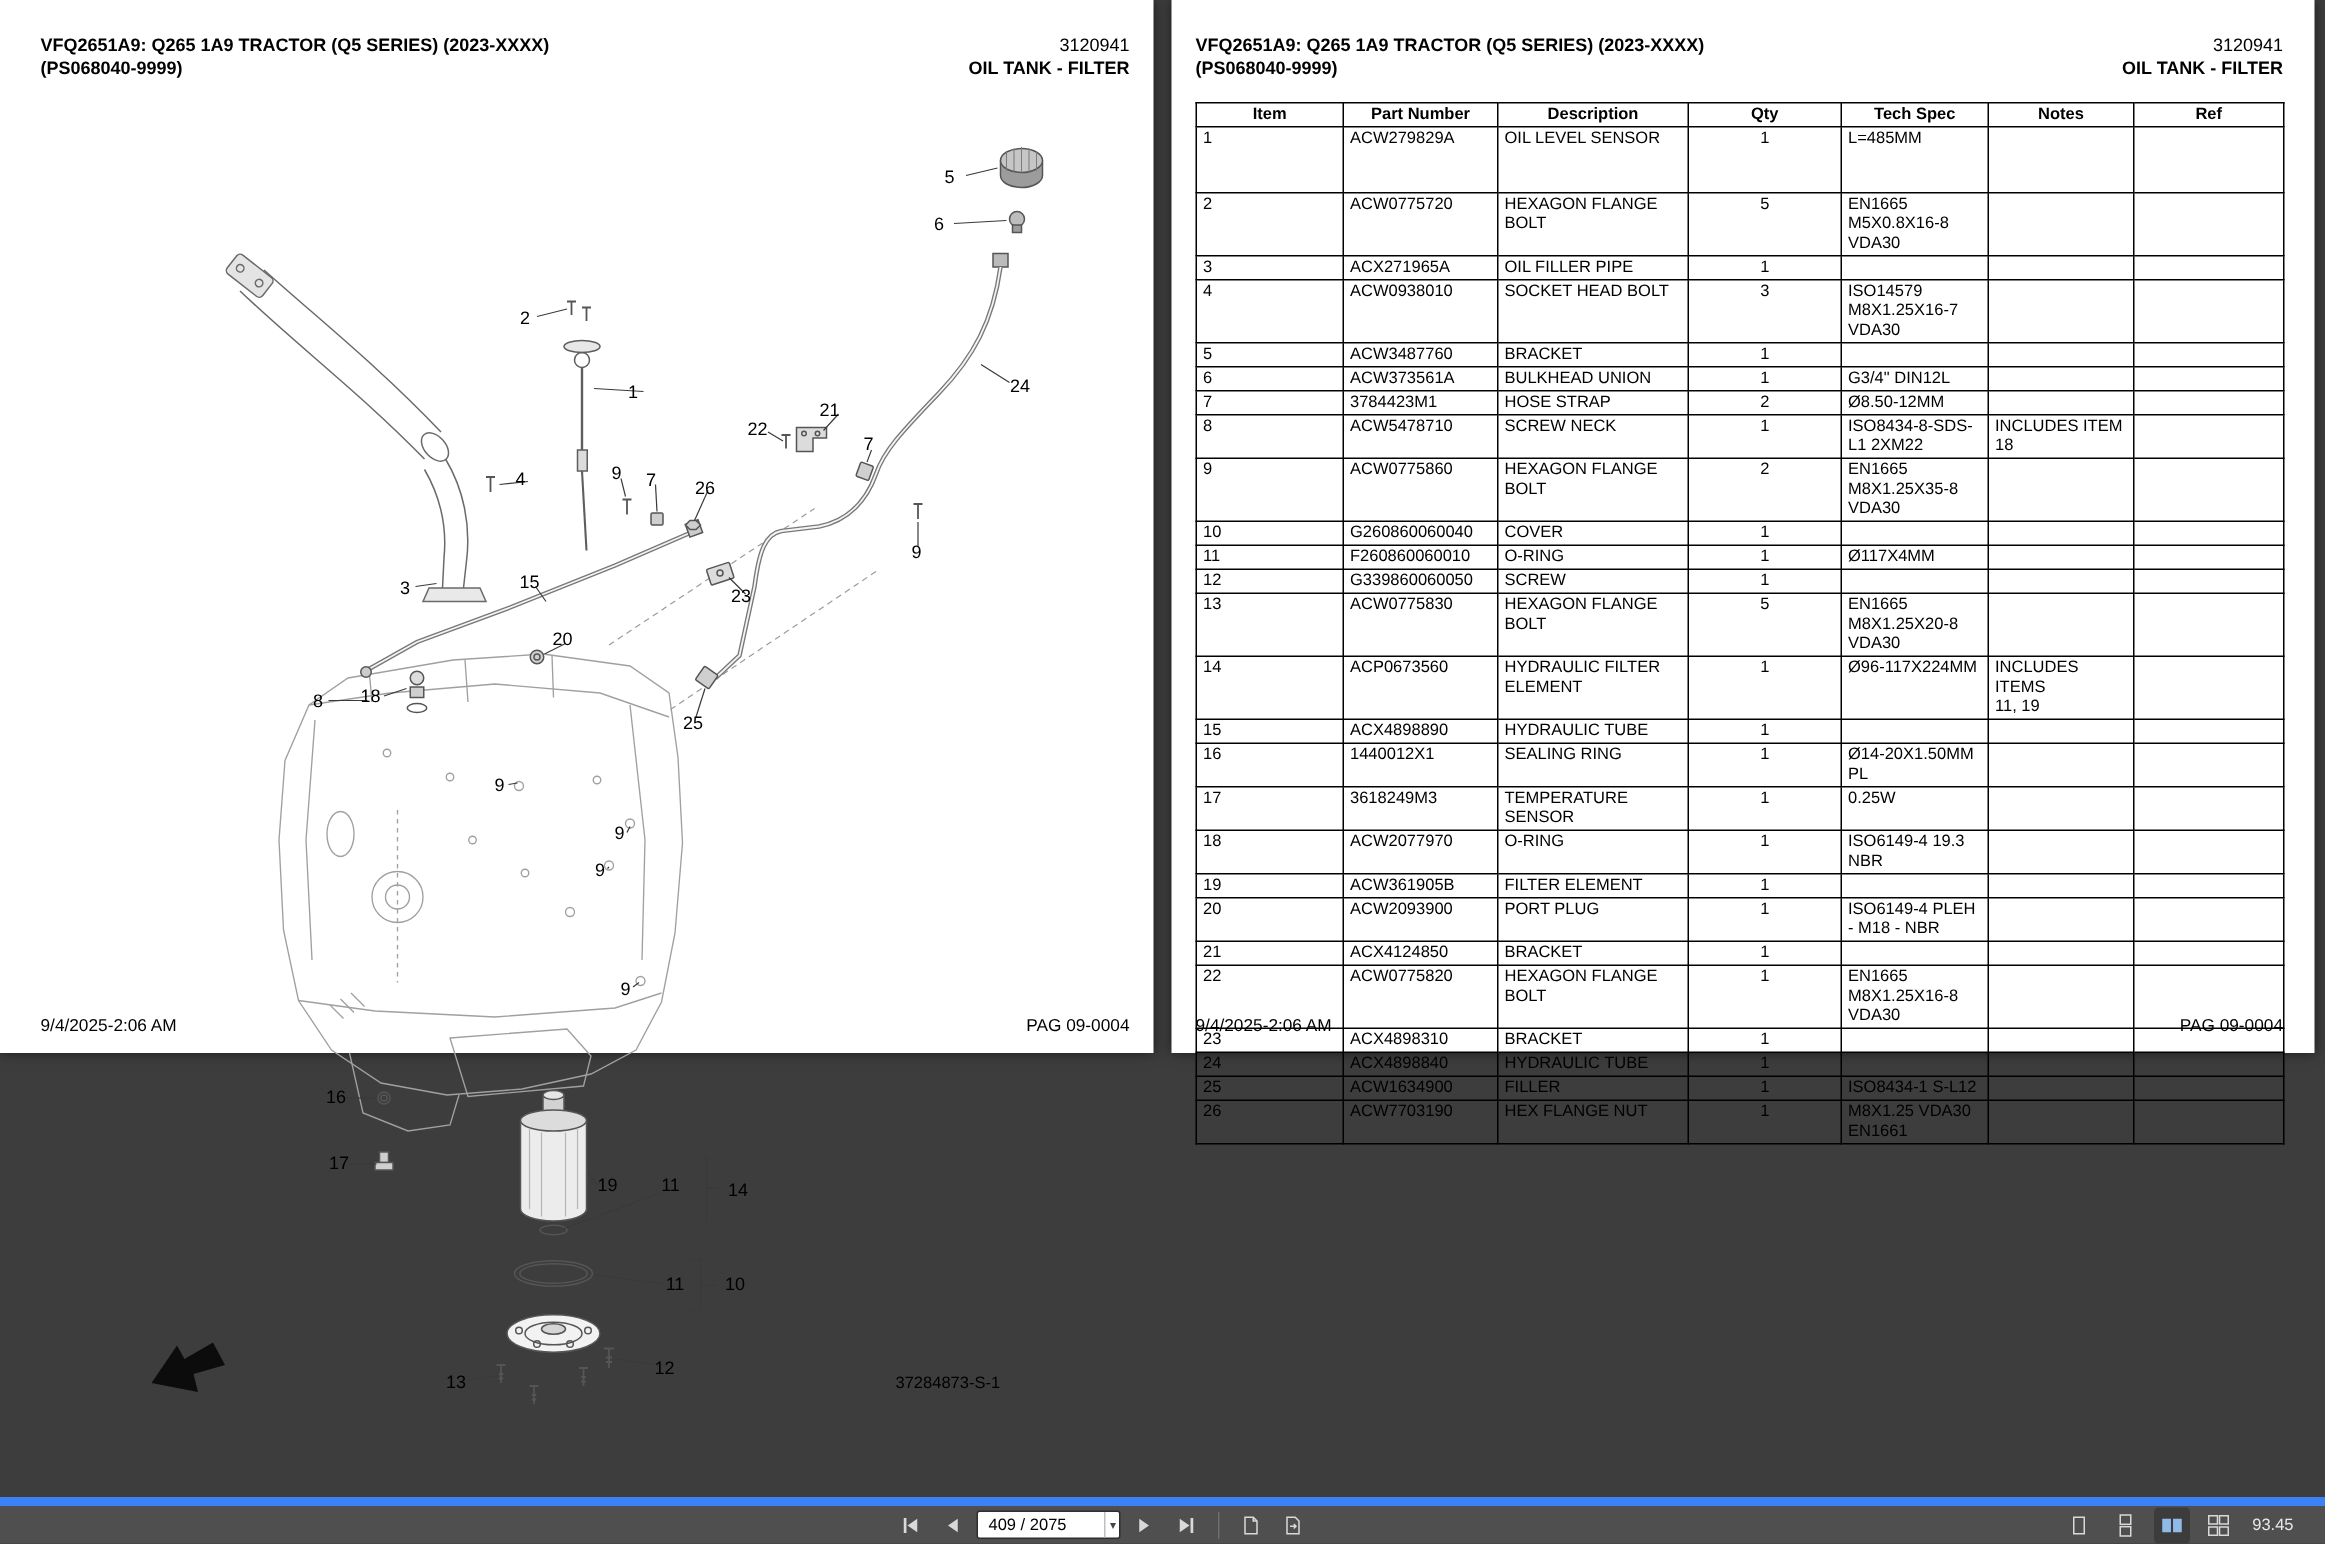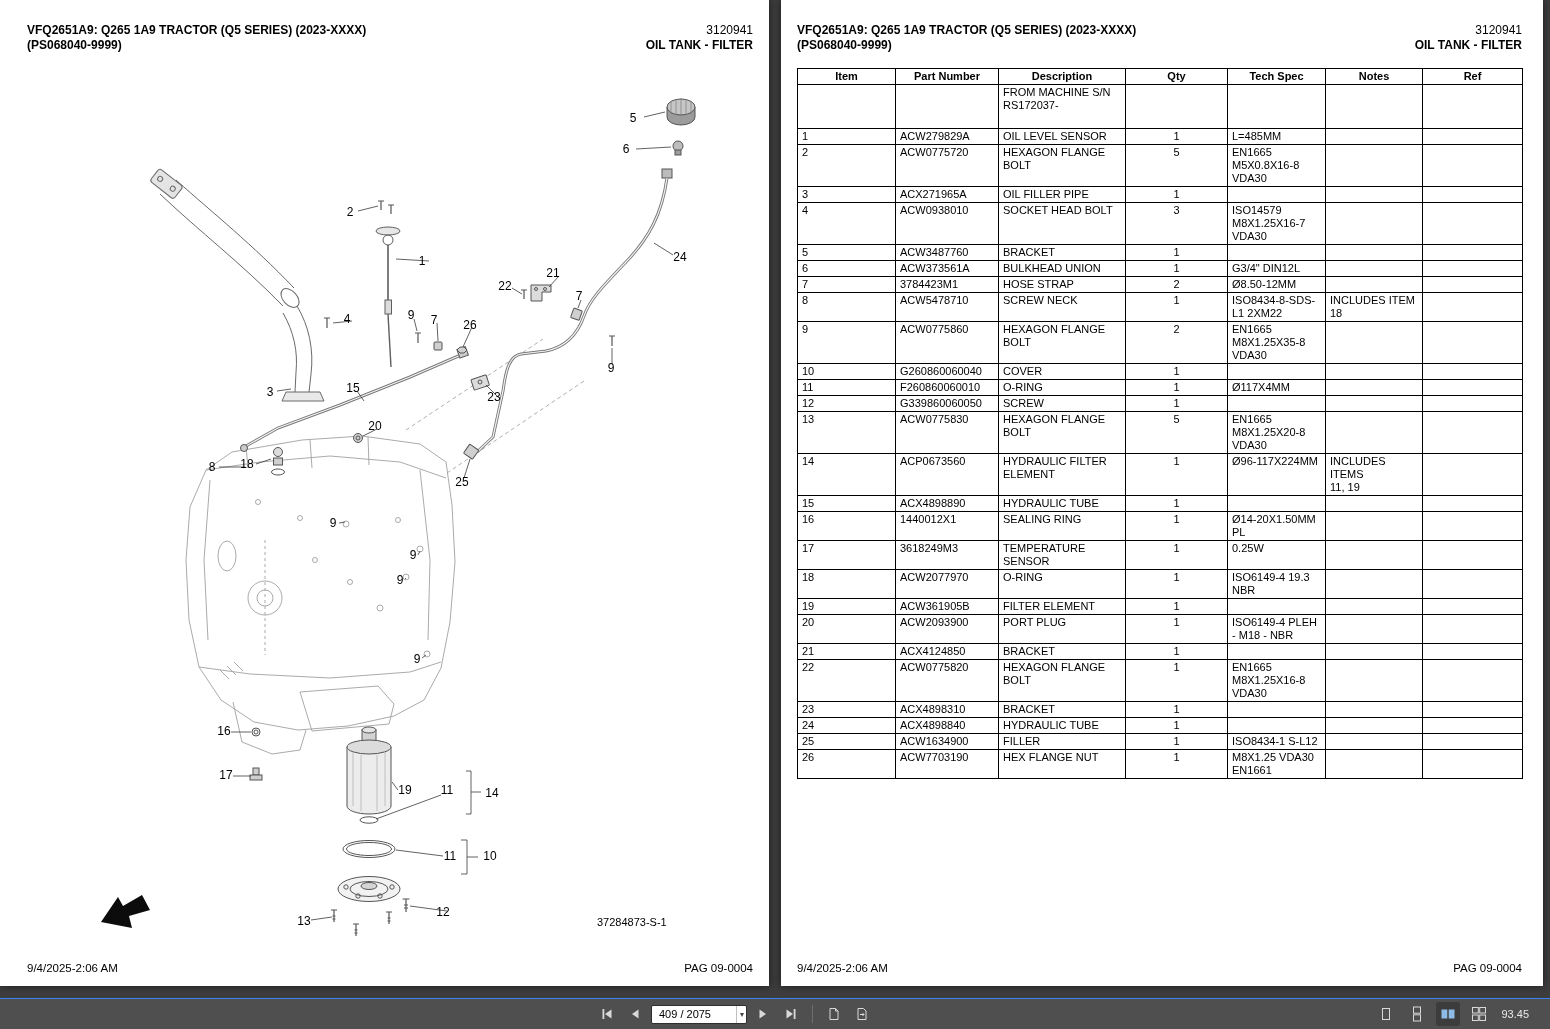--- a/index.html
+++ b/index.html
@@ -6,21 +6,21 @@
   html,body { width:1550px; height:1029px; }
   body {
     background:#3d3d3d;
     font-family:"Liberation Sans", sans-serif;
     position:relative;
     overflow:hidden;
     color:#000;
   }
   .pages { position:absolute; top:0; left:0; display:flex; gap:12px; }
   .page {
-    background:#fff; height:986px; position:relative;
+    background:#fff; height:702px; position:relative;
     box-shadow:0 0 8px rgba(0,0,0,.55);
   }
   .page-left  { width:769px; --ml:27px; --mr:16px; }
   .page-right { width:762px; --ml:16px; --mr:21px; }
 
   .head-left {
     position:absolute; top:23px; left:var(--ml);
     font-size:12px; font-weight:bold; line-height:15px;
   }
   .head-right {
@@ -51,21 +51,21 @@
     border:1px solid #000; vertical-align:top;
     padding:1px 4px; white-space:pre-line; overflow:hidden;
   }
   .parts th { font-weight:bold; text-align:center; padding:1px 2px; }
   .parts td.col-3 { text-align:center; }
   .parts tbody tr:first-child td { height:44px; }
 
   
   .toolbar {
     position:absolute; left:0; top:998px; width:1550px; height:31px;
-    background:#4f4f4f; border-top:1px solid #3b82f6;
+    background:#4f4f4f; border-top:6px solid #3b82f6;
   }
   .nav-cluster {
     position:absolute; left:595px; top:0; height:100%;
     display:flex; align-items:center; gap:4px;
   }
   .right-cluster {
     position:absolute; right:0; top:0; height:100%;
     display:flex; align-items:center; gap:7px; padding-right:21px;
   }
   .tb-btn {
@@ -345,29 +345,20 @@
             <th>Part Number</th>
             <th>Description</th>
             <th>Qty</th>
             <th>Tech Spec</th>
             <th>Notes</th>
             <th>Ref</th>
           </tr>
       </thead>
       <tbody>
           <tr>
-            <td class="col-0"></td>
-            <td class="col-1"></td>
-            <td class="col-2">FROM MACHINE S/N RS172037-</td>
-            <td class="col-3"></td>
-            <td class="col-4"></td>
-            <td class="col-5"></td>
-            <td class="col-6"></td>
-          </tr>
-          <tr>
             <td class="col-0">1</td>
             <td class="col-1">ACW279829A</td>
             <td class="col-2">OIL LEVEL SENSOR</td>
             <td class="col-3">1</td>
             <td class="col-4">L=485MM</td>
             <td class="col-5"></td>
             <td class="col-6"></td>
           </tr>
           <tr>
             <td class="col-0">2</td>

